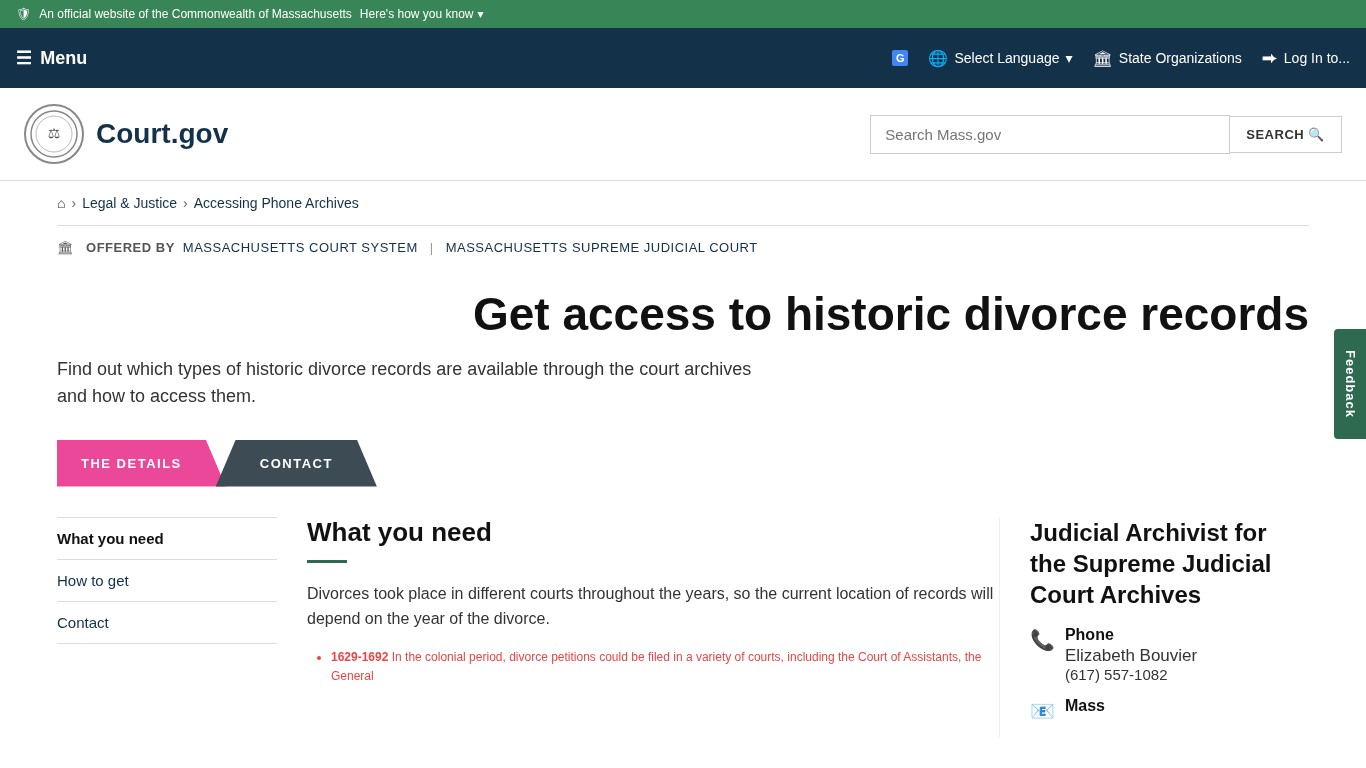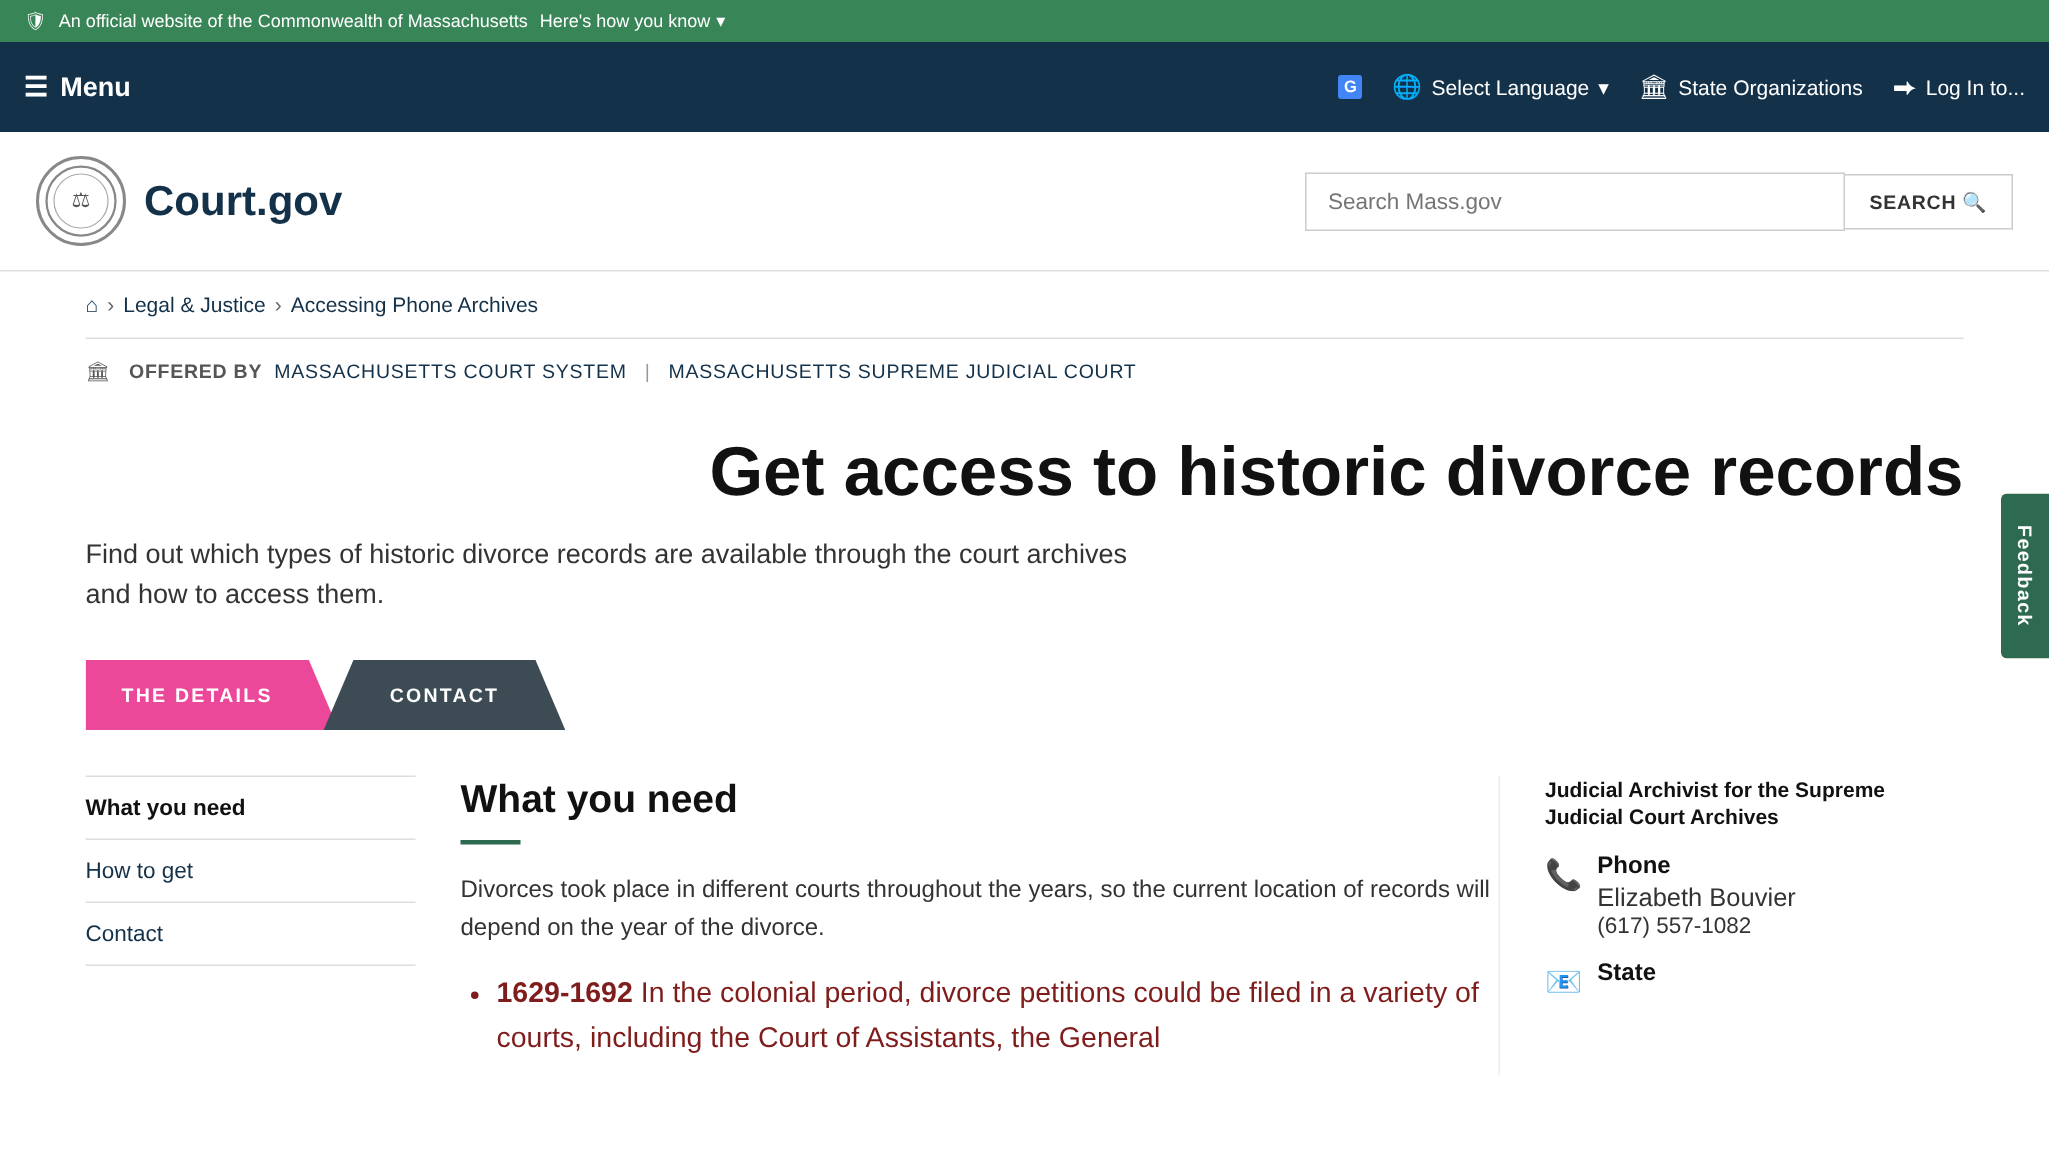--- a/index.html
+++ b/index.html
@@ -193,22 +193,22 @@
     }
     .section-text {
       font-size: 16px;
       color: #333;
       line-height: 1.6;
       margin-bottom: 16px;
     }
     .bullet-list {
       list-style: disc;
       padding-left: 24px;
-      font-size: 19px;
-      color: #7f1d1d;
+      font-size: 12px;
+      color: #ef4444;
       line-height: 1.6;
     }
     .bullet-list li { margin-bottom: 8px; }
     .bullet-list li strong { font-weight: 700; }
 
     
     .full-layout {
       display: flex;
       gap: 0;
       padding-top: 30px;
@@ -220,21 +220,21 @@
       min-width: 0;
     }
     .right-panel {
       width: 310px;
       flex-shrink: 0;
       padding-left: 30px;
       border-left: 1px solid #eee;
     }
 
     .contact-title {
-      font-size: 14px;
+      font-size: 24px;
       font-weight: 700;
       color: #111;
       margin-bottom: 16px;
       line-height: 1.3;
     }
     .contact-item {
       display: flex;
       align-items: flex-start;
       gap: 10px;
       margin-bottom: 14px;
@@ -421,21 +421,21 @@
         <span class="phone-icon">📞</span>
         <div>
           <div class="contact-item-label">Phone</div>
           <div class="contact-item-name">Elizabeth Bouvier</div>
           <div class="contact-item-value">(617) 557-1082</div>
         </div>
       </div>
       <div class="contact-item">
         <span class="phone-icon">📧</span>
         <div>
-          <div class="contact-item-label">State</div>
+          <div class="contact-item-label">Mass</div>
         </div>
       </div>
     </div>
   </div>
 </div>
 
 <div class="feedback-sidebar">
   <button class="feedback-btn">Feedback</button>
 </div>
 

